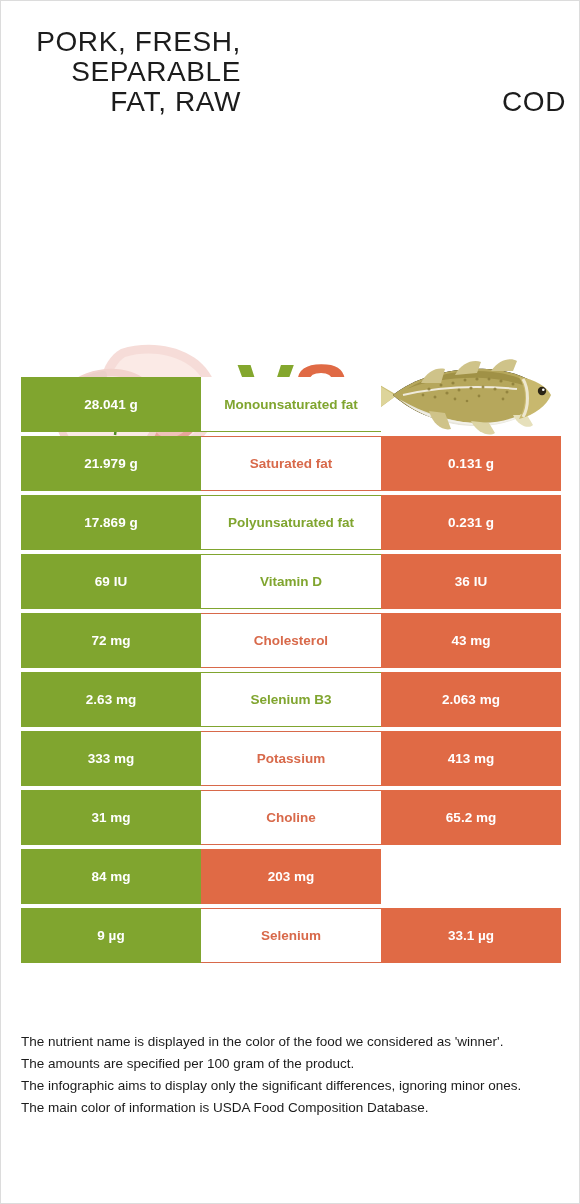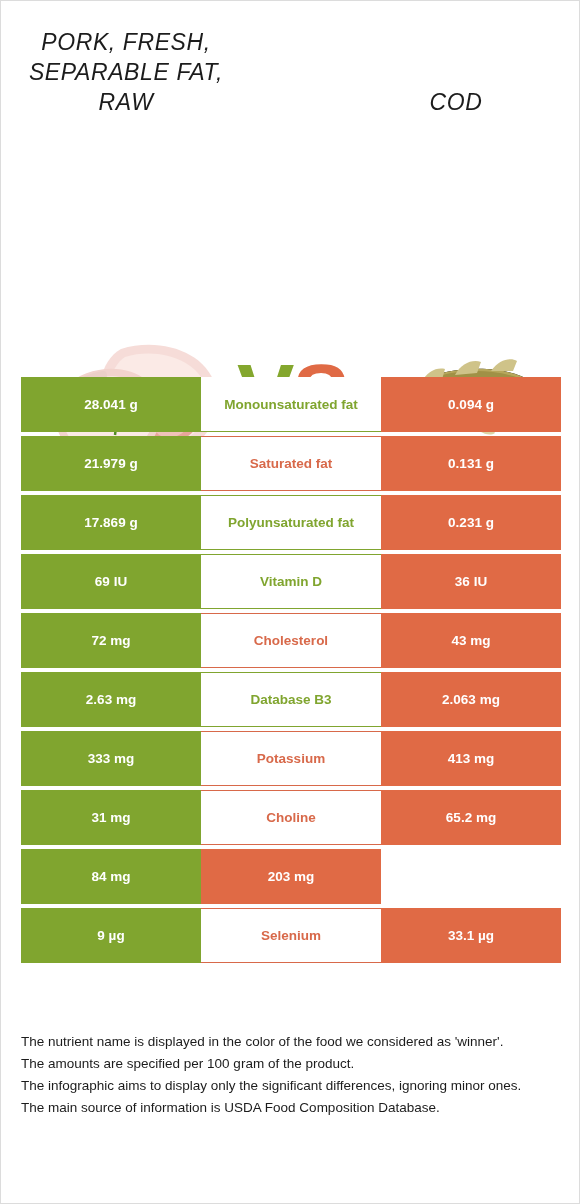--- a/index.html
+++ b/index.html
@@ -20,27 +20,26 @@
 
   
   .titles {
     position: relative;
     height: 150px;
   }
   .food-title {
     position: absolute;
     font-family: "Liberation Sans", sans-serif;
     font-weight: 300;
-    font-size: 23px;
+    font-size: 28px;
     line-height: 30px;
     letter-spacing: 0.6px;
     color: #1c1c1c;
     text-transform: uppercase;
-    text-align: center;
-    font-style: italic;
+    text-align: right;
   }
   .title-left {
     left: 10px;
     top: 26px;
     width: 230px;
   }
   .title-right {
     left: 345px;
     top: 86px;
     width: 220px;
@@ -216,21 +215,20 @@
 
   <div class="versus">
     <span class="v">V</span><span class="s">S</span>
   </div>
 </div>
 
 <div class="table" id="comparison-table">
     <div class="row win-left">
       <div class="cell cell-left">28.041 g</div>
       <div class="cell cell-mid">Monounsaturated fat</div>
-      <div class="cell cell-right">0.094 g</div>
     </div>
     <div class="row win-right">
       <div class="cell cell-left">21.979 g</div>
       <div class="cell cell-mid">Saturated fat</div>
       <div class="cell cell-right">0.131 g</div>
     </div>
     <div class="row win-left">
       <div class="cell cell-left">17.869 g</div>
       <div class="cell cell-mid">Polyunsaturated fat</div>
       <div class="cell cell-right">0.231 g</div>
@@ -240,21 +238,21 @@
       <div class="cell cell-mid">Vitamin D</div>
       <div class="cell cell-right">36 IU</div>
     </div>
     <div class="row win-right">
       <div class="cell cell-left">72 mg</div>
       <div class="cell cell-mid">Cholesterol</div>
       <div class="cell cell-right">43 mg</div>
     </div>
     <div class="row win-left">
       <div class="cell cell-left">2.63 mg</div>
-      <div class="cell cell-mid">Database B3</div>
+      <div class="cell cell-mid">Selenium B3</div>
       <div class="cell cell-right">2.063 mg</div>
     </div>
     <div class="row win-right">
       <div class="cell cell-left">333 mg</div>
       <div class="cell cell-mid">Potassium</div>
       <div class="cell cell-right">413 mg</div>
     </div>
     <div class="row win-right">
       <div class="cell cell-left">31 mg</div>
       <div class="cell cell-mid">Choline</div>
@@ -268,14 +266,14 @@
       <div class="cell cell-left">9 µg</div>
       <div class="cell cell-mid">Selenium</div>
       <div class="cell cell-right">33.1 µg</div>
     </div>
   </div>
 
 <div class="footer">
   <p>The nutrient name is displayed in the color of the food we considered as 'winner'.</p>
   <p>The amounts are specified per 100 gram of the product.</p>
   <p>The infographic aims to display only the significant differences, ignoring minor ones.</p>
-  <p>The main source of information is USDA Food Composition Database.</p>
+  <p>The main color of information is USDA Food Composition Database.</p>
 </div>
 
 </body></html>

